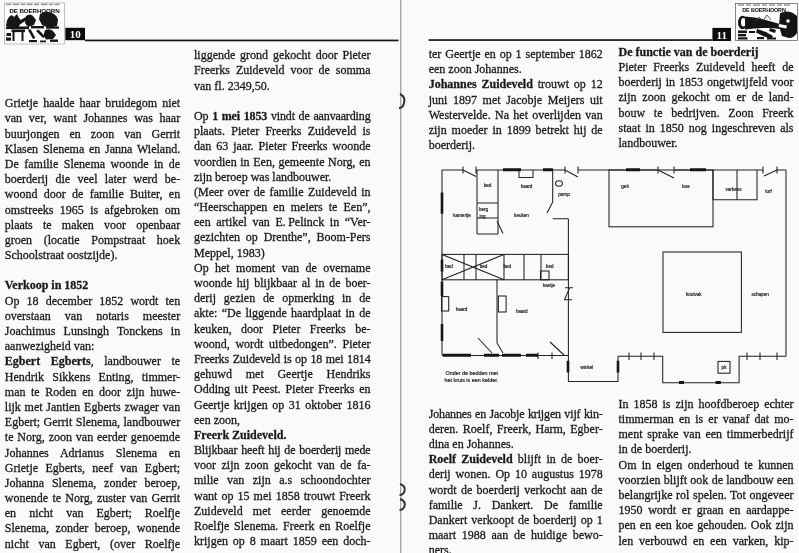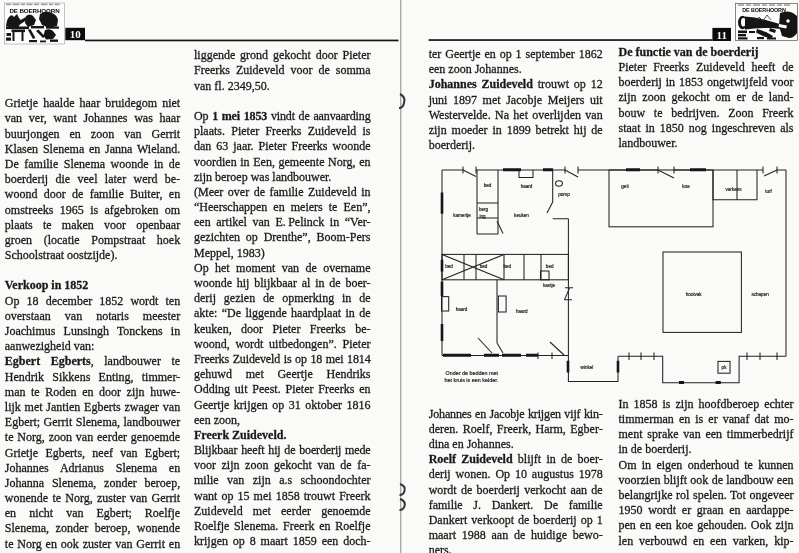--- a/index.html
+++ b/index.html
@@ -32,27 +32,26 @@
 <div class="ln">Op 18 december 1852 wordt ten</div>
 <div class="ln">overstaan van notaris meester</div>
 <div class="ln">Joachimus Lunsingh Tonckens in</div>
 <div class="ln e">aanwezigheid van:</div>
 <div class="ln"><b>Egbert Egberts</b>, landbouwer te</div>
 <div class="ln">Hendrik Sikkens Enting, timmer-</div>
 <div class="ln">man te Roden en door zijn huwe-</div>
 <div class="ln">lijk met Jantien Egberts zwager van</div>
 <div class="ln">Egbert; Gerrit Slenema, landbouwer</div>
 <div class="ln">te Norg, zoon van eerder genoemde</div>
+<div class="ln">Johannes Adrianus Slenema en</div>
 <div class="ln">Grietje Egberts, neef van Egbert;</div>
-<div class="ln">Johannes Adrianus Slenema en</div>
 <div class="ln">Johanna Slenema, zonder beroep,</div>
 <div class="ln">wonende te Norg, zuster van Gerrit</div>
 <div class="ln">en nicht van Egbert; Roelfje</div>
 <div class="ln">Slenema, zonder beroep, wonende</div>
-<div class="ln">te Norg en ook zuster van Gerrit en</div>
 <div class="ln">nicht van Egbert, (over Roelfje</div>
 <div class="ln">straks meer) de boerderij met om-</div>
 </div>
 
 <div class="col" id="c2" style="left:194px;top:48.2px;width:176.5px;">
 <div class="ln">liggende grond gekocht door Pieter</div>
 <div class="ln">Freerks Zuideveld voor de somma</div>
 <div class="ln e">van fl. 2349,50.</div>
 <div class="ln e">&nbsp;</div>
 <div class="ln t">Op <b>1 mei 1853</b> vindt de aanvaarding</div>

